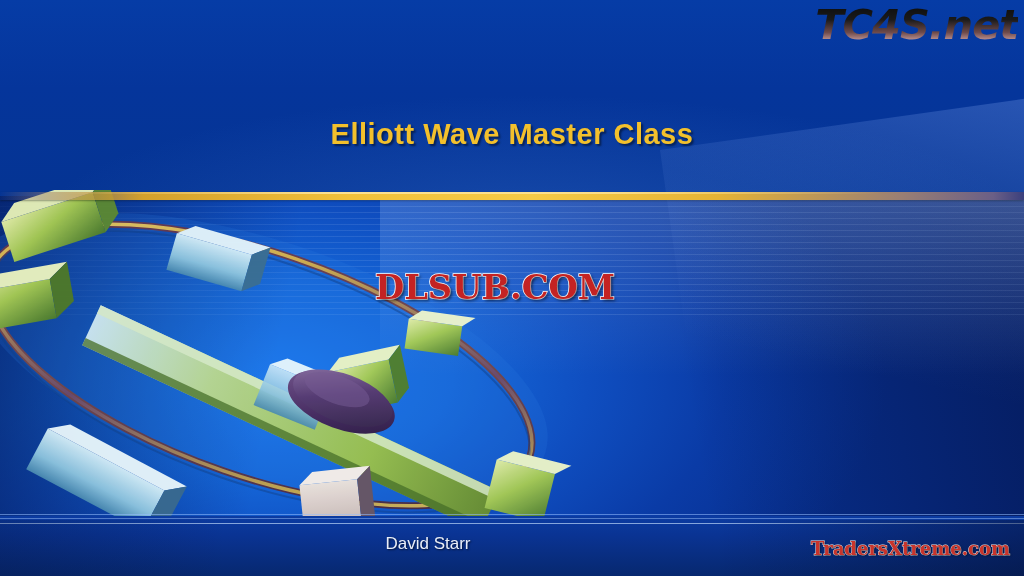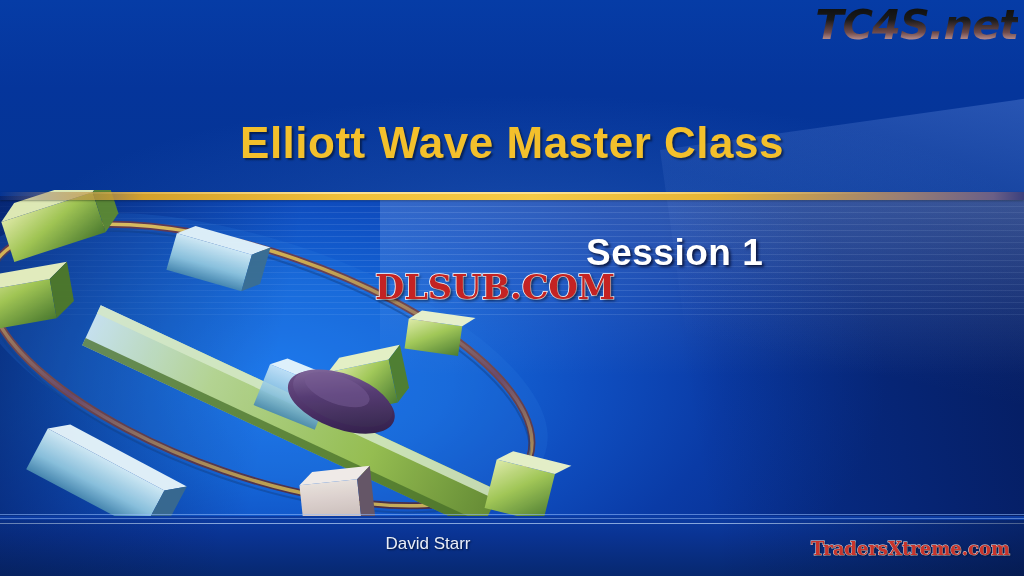--- a/index.html
+++ b/index.html
@@ -148,21 +148,21 @@
     pointer-events: none;
   }
   .art svg { display: block; }
 
   
   .title {
     position: absolute;
     left: 0; top: 118px;
     width: 1024px;
     text-align: center;
-    font-size: 44px;
+    font-size: 29px;
     font-weight: bold;
     color: #f3c02c;
     letter-spacing: 0.5px;
     text-shadow: 2px 2px 2px rgba(0,0,0,0.45);
     white-space: nowrap;
   }
 
   .session {
     position: absolute;
     left: 586px; top: 232px;
@@ -375,20 +375,19 @@
   </div>
 
   <div class="gold-rule"></div>
   <div class="gold-rule-hi"></div>
 
   <div class="bottom-band"></div>
   <div class="bottom-lines"></div>
   <div class="bottom-dark-corner"></div>
 
   <div class="title">Elliott Wave Master Class</div>
-  <div class="session">Session 1</div>
   <div class="presenter">David Starr</div>
 
   <div class="wm-tc4s">TC4S.net</div>
   <div class="wm-dlsub">DLSUB.COM</div>
   <div class="wm-traders">TradersXtreme.com</div>
 
 </div>
 
 </body></html>

